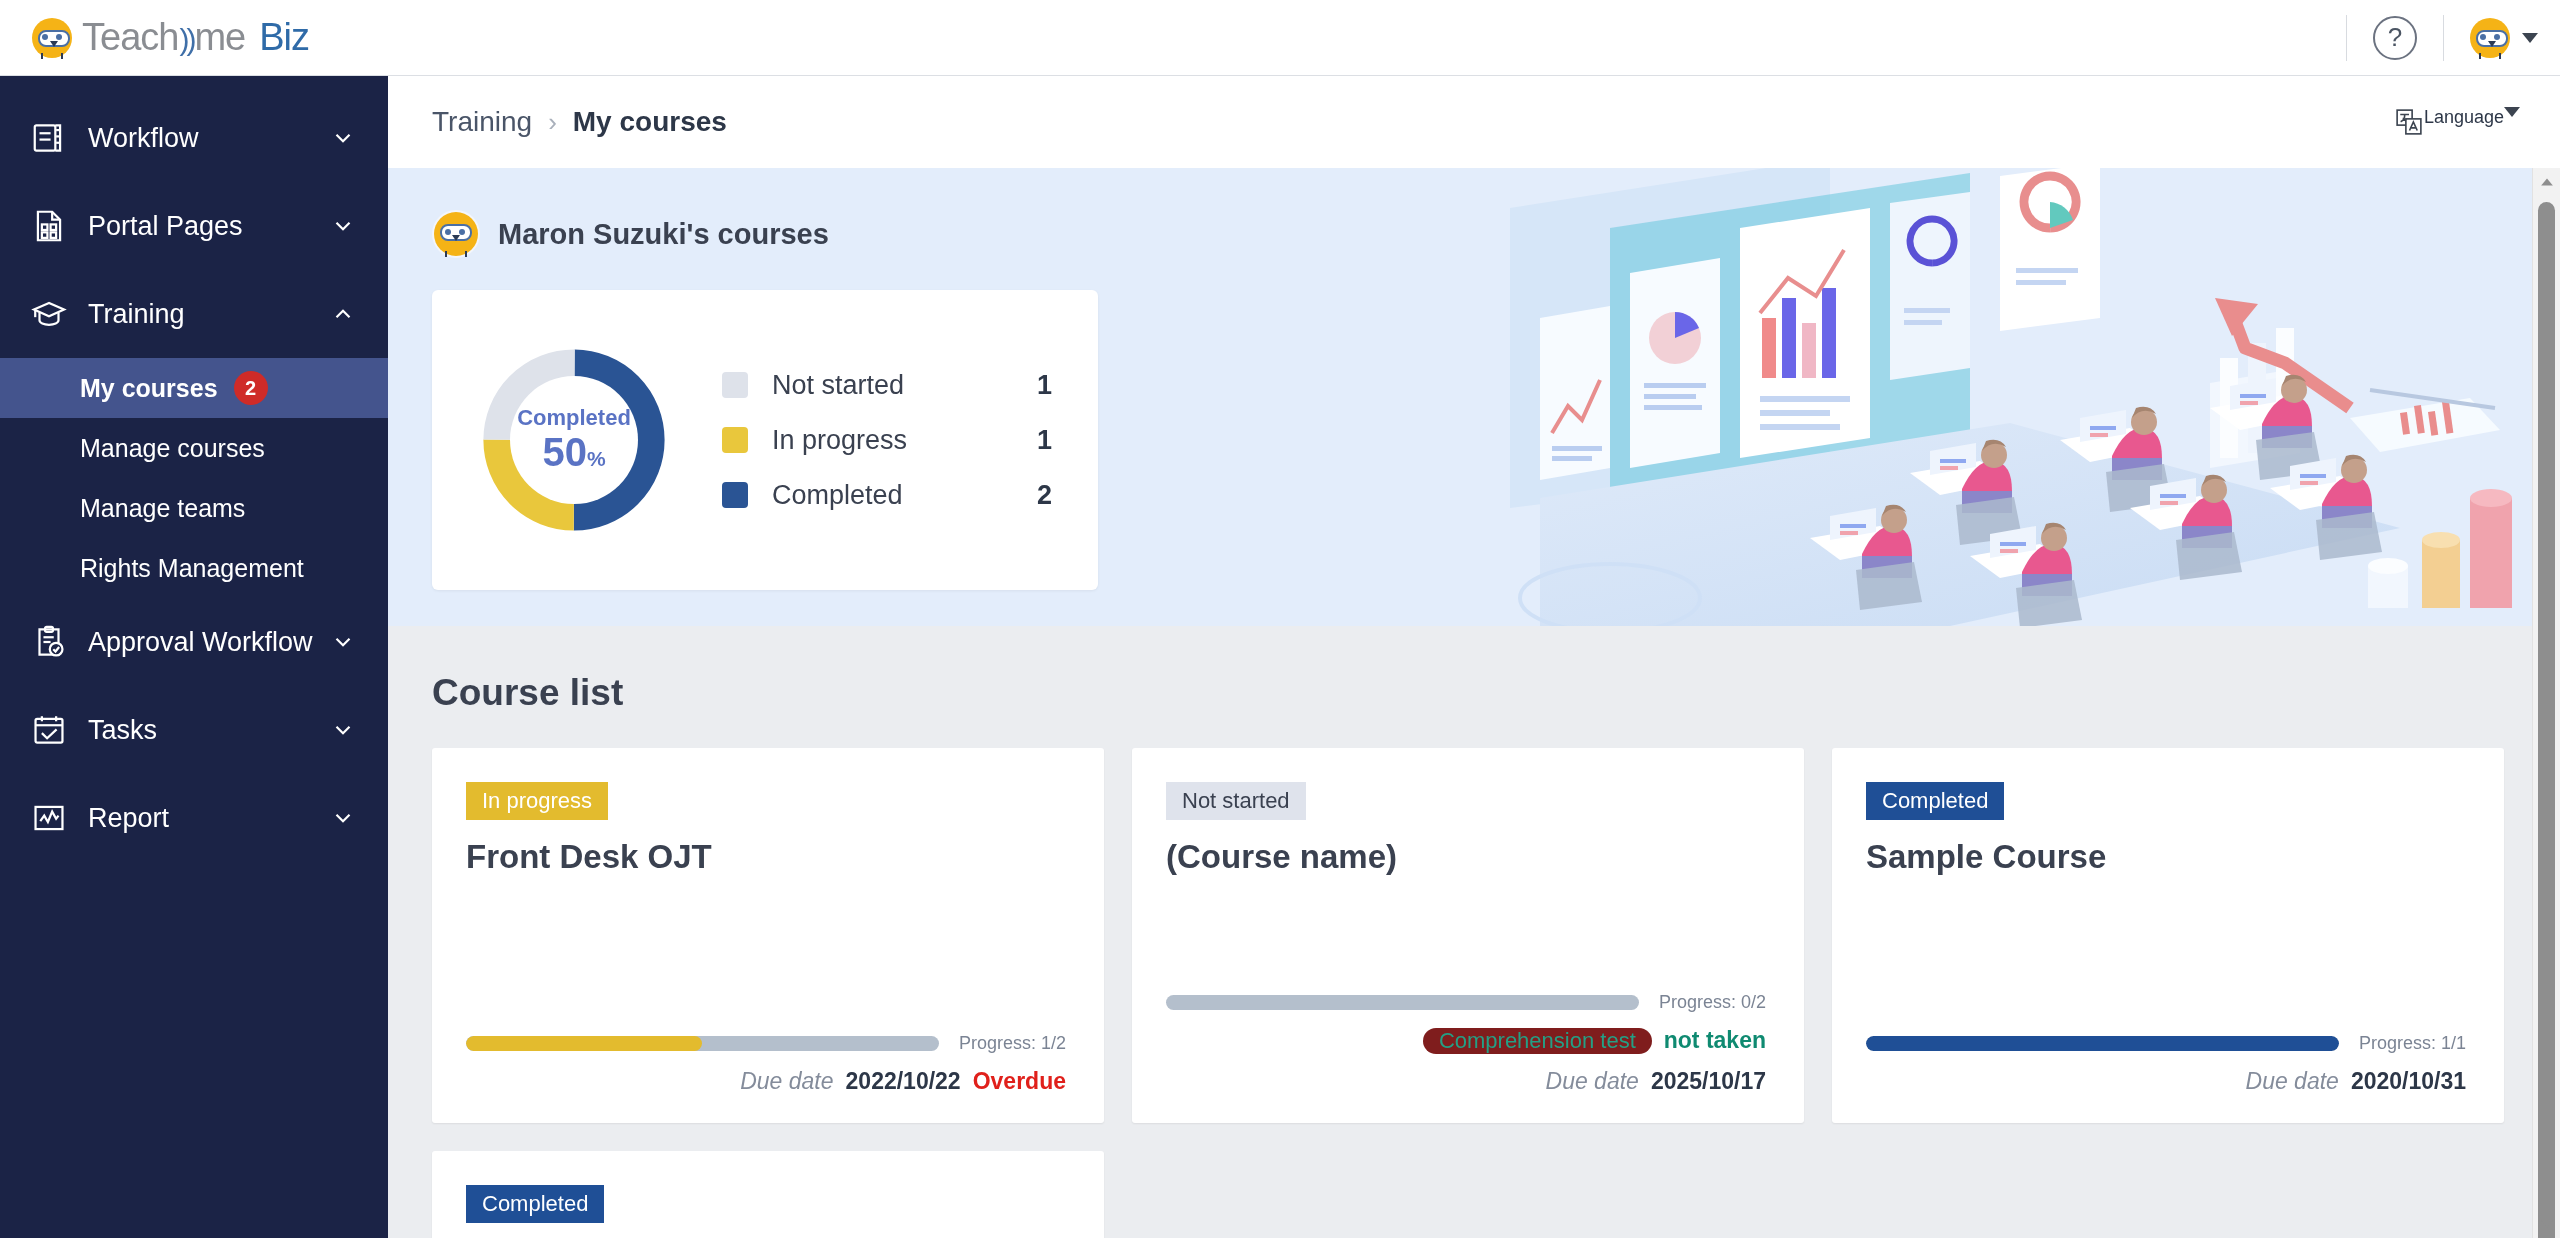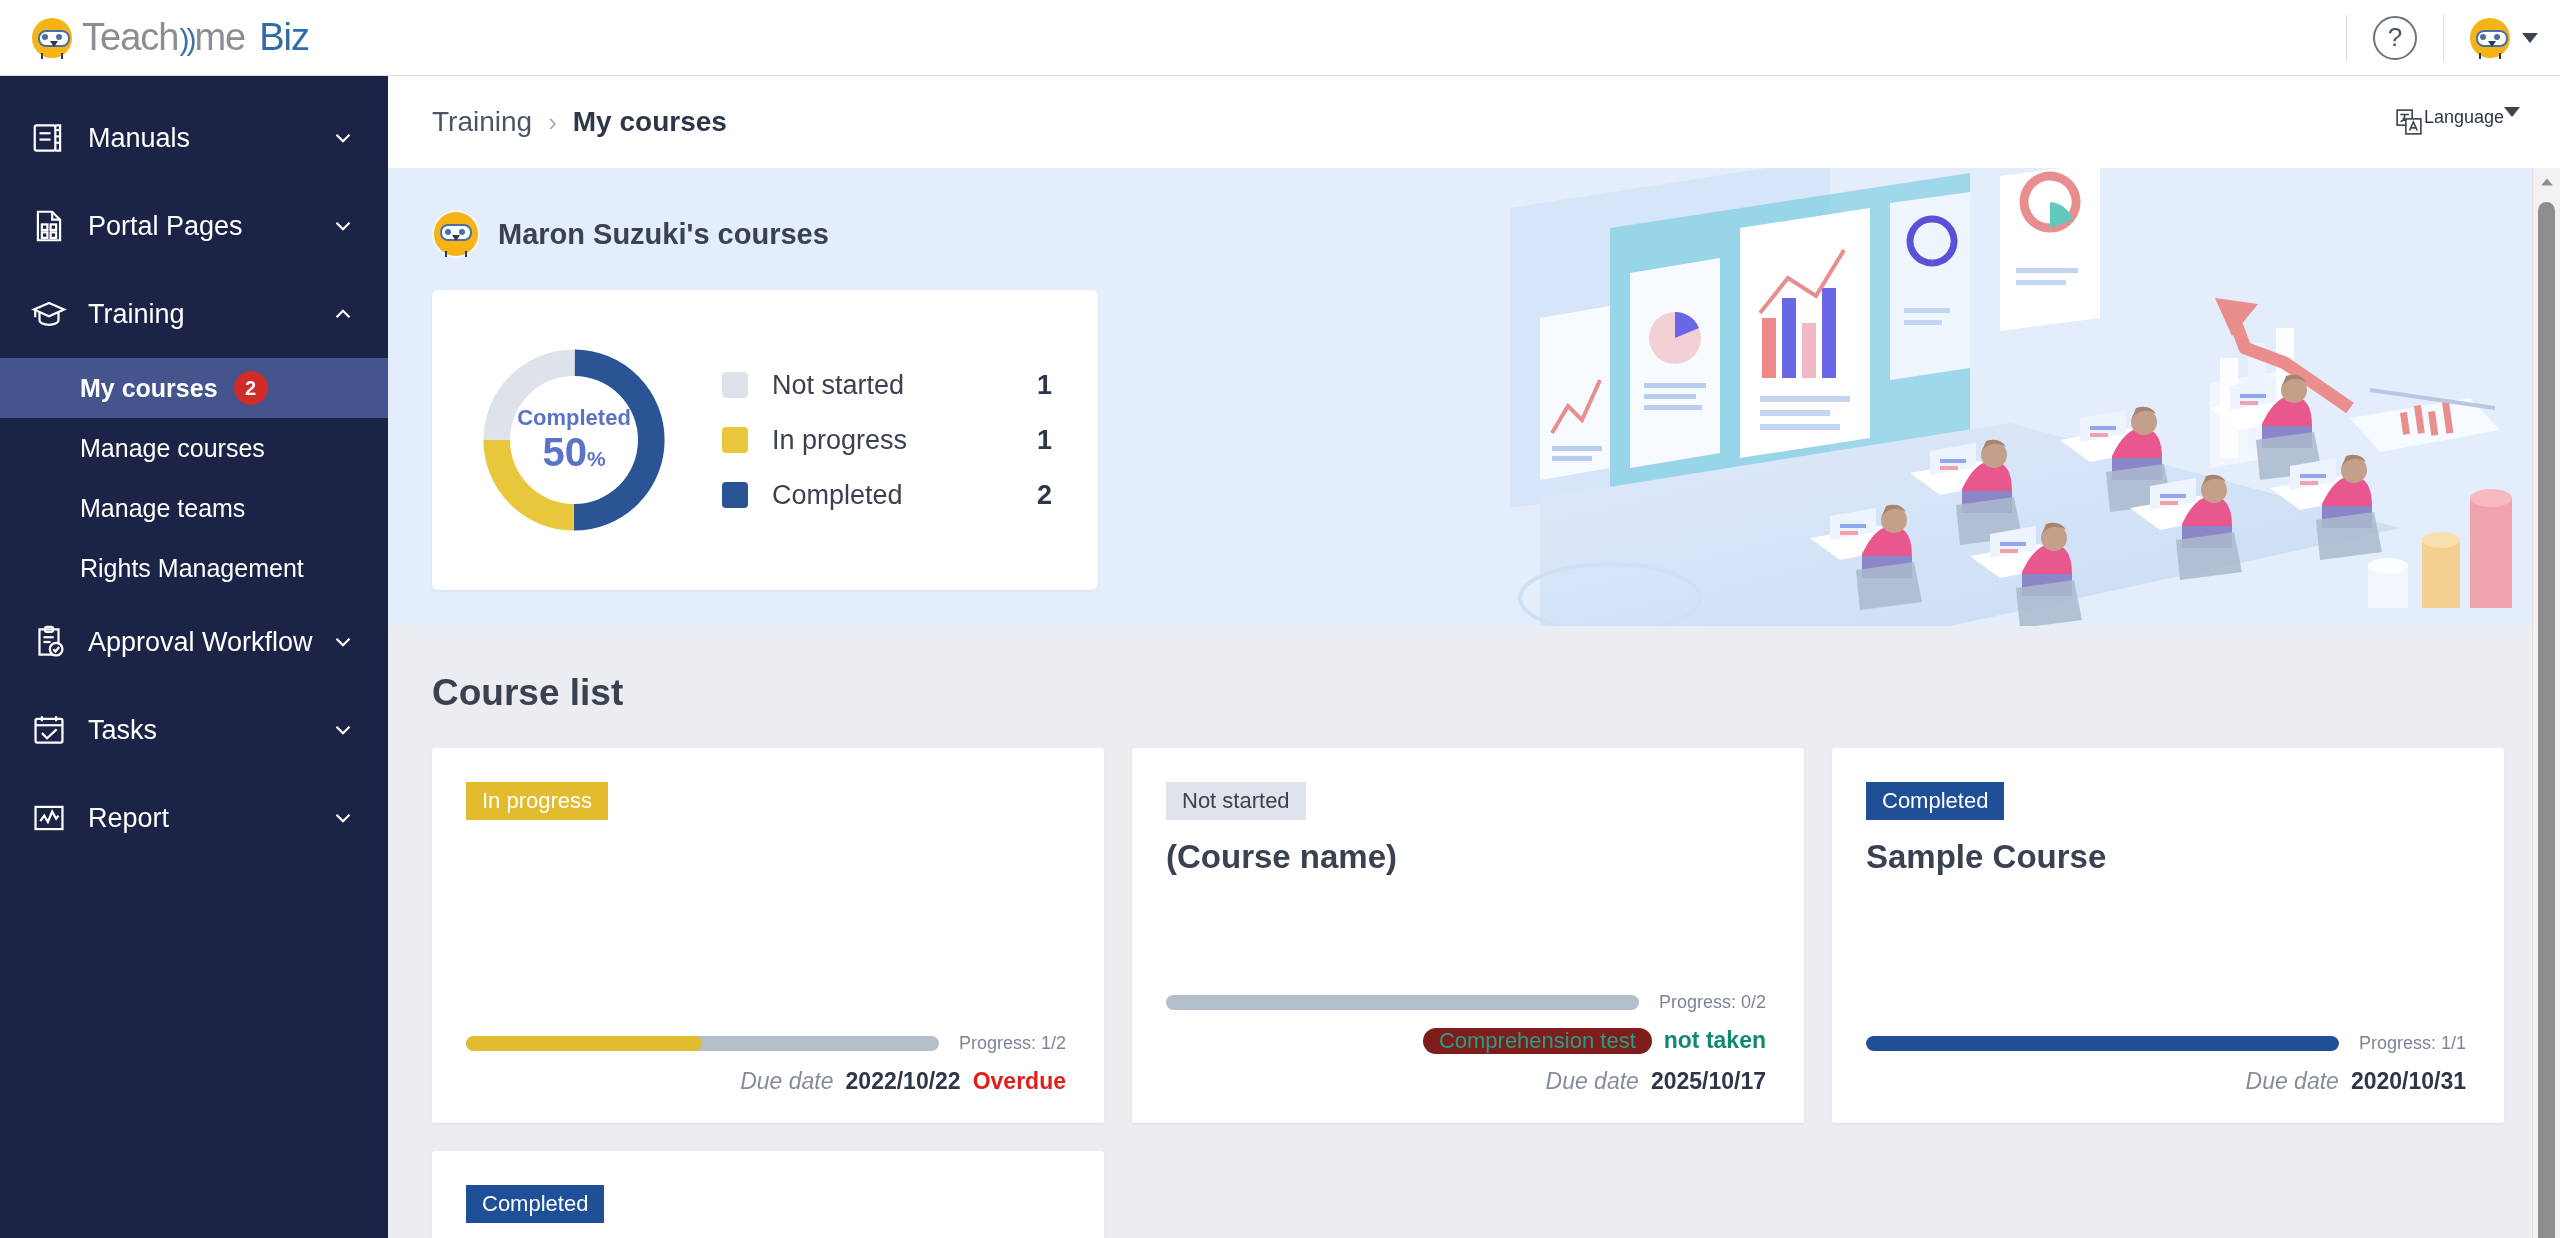--- a/index.html
+++ b/index.html
@@ -227,21 +227,21 @@
             <svg viewBox="0 0 24 24" width="38" height="38" fill="none" stroke="#fff" stroke-width="1.4">
               <rect x="3" y="4" width="13" height="16" rx="1"></rect>
                 <line x1="6" y1="9" x2="13" y2="9"></line>
                 <line x1="6" y1="13" x2="13" y2="13"></line>
               <path d="M16 4h3v16h-3"></path>
                 <line x1="16.5" y1="7" x2="18.5" y2="7"></line>
                 <line x1="16.5" y1="11" x2="18.5" y2="11"></line>
                 <line x1="16.5" y1="15" x2="18.5" y2="15"></line>
             </svg>
           </span>
-          <span class="lbl">Manuals</span>
+          <span class="lbl">Workflow</span>
           <span class="chev">
             <svg viewBox="0 0 24 24" width="26" height="26" fill="none" stroke="#fff" stroke-width="2">
                 <polyline points="6 9 12 15 18 9"></polyline>
               </svg>
           </span>
         </div>
       </div>
 
       <div class="nav-group">
         <div class="nav-top">
@@ -581,20 +581,21 @@
             </div>
           </div>
         </div>
 
         <div class="list-wrap">
           <div class="list-title">Course list</div>
           <div class="grid">
 
             <div class="card">
               <span class="chip inprogress">In progress</span>
+              <div class="card-title">Front Desk OJT</div>
               <div class="spacer"></div>
               <div class="prog-row">
                 <div class="bar">
                     <i style="width:50%;background:#e3bb2e"></i>
                   </div>
                 <span class="prog-txt">Progress: 1/2</span>
               </div>
               <div class="meta">
                 <span class="due-lbl">Due date</span>
                 <span class="due-val">2022/10/22</span>

